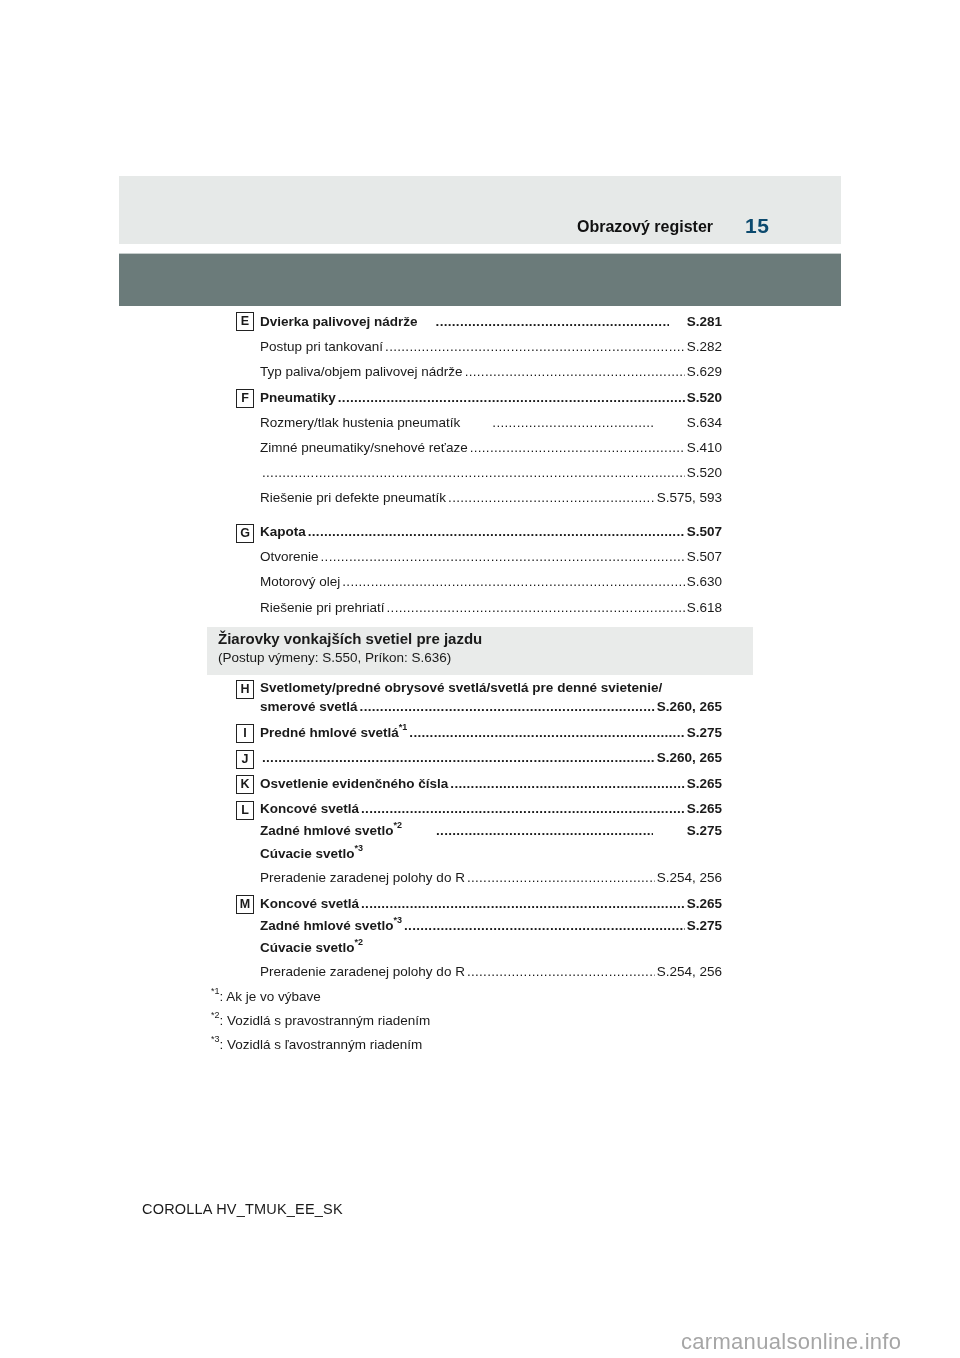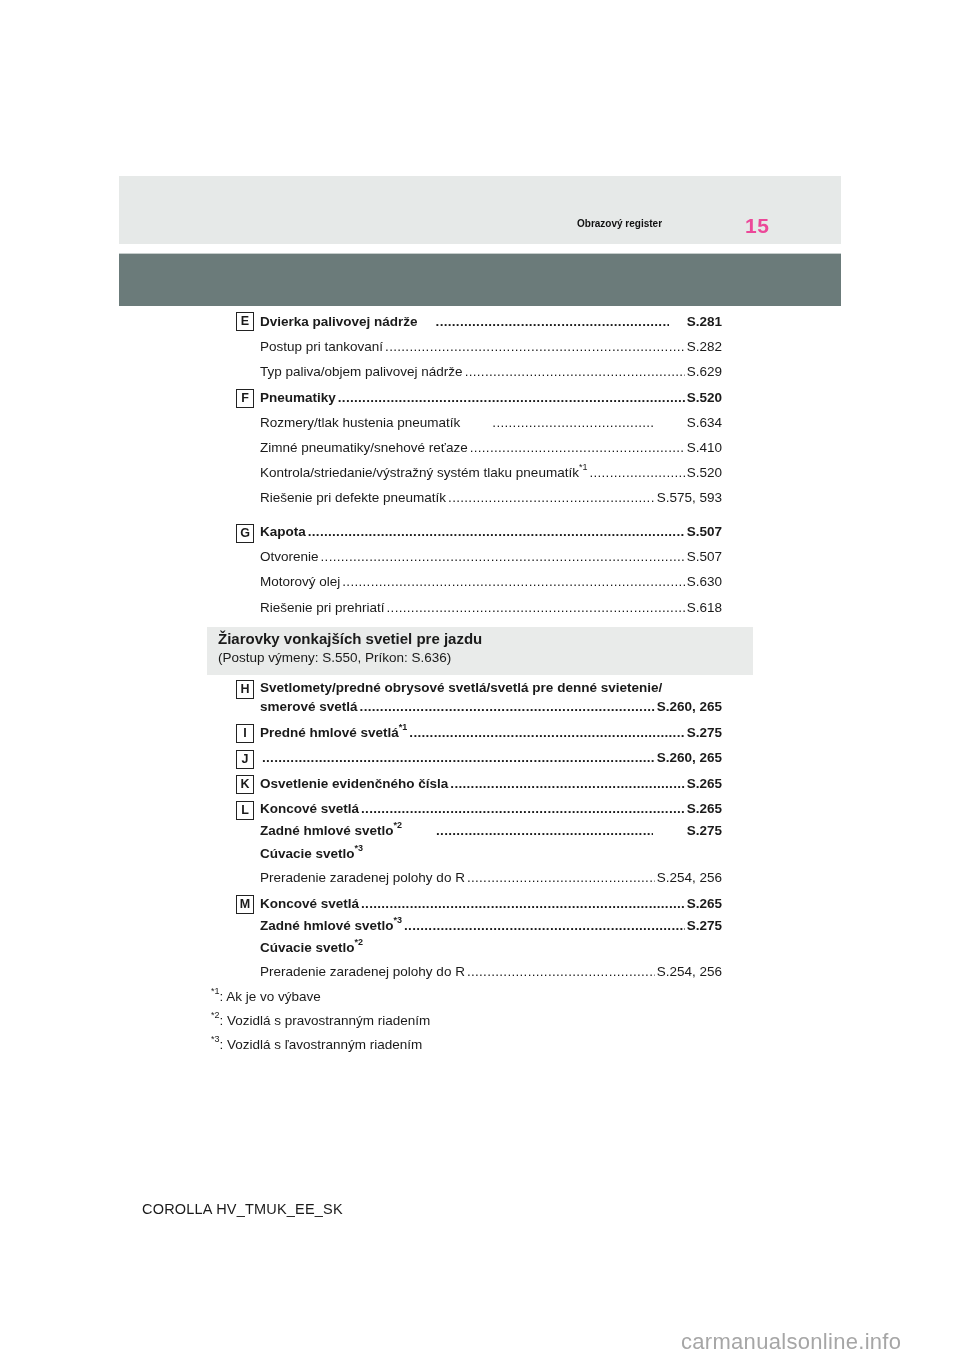--- a/index.html
+++ b/index.html
@@ -1,20 +1,20 @@
 <!DOCTYPE html>
 <html><head>
 <meta charset="utf-8">
 <style>
   html, body { margin:0; padding:0; }
   body { width:960px; height:1358px; background:#ffffff; position:relative; overflow:hidden;
          font-family:"Liberation Sans", sans-serif; color:#1a1a1a; }
   .hdr-light { position:absolute; left:119px; top:176px; width:722px; height:68px; background:#e6e9e8; }
-  .hdr-title { position:absolute; left:577px; top:218px; font-size:10px; font-weight:bold; color:#111; }
-  .hdr-num { position:absolute; left:745px; top:214px; font-size:21px; font-weight:bold; color:#ec4899; letter-spacing:0.5px; }
+  .hdr-title { position:absolute; left:577px; top:218px; font-size:16px; font-weight:bold; color:#111; }
+  .hdr-num { position:absolute; left:745px; top:214px; font-size:21px; font-weight:bold; color:#0c4a6e; letter-spacing:0.5px; }
   .hdr-dark { position:absolute; left:119px; top:253px; width:722px; height:52px; background:#6b7b7a; border-top:1px solid #c6cdcc; }
 
   .row { position:absolute; left:260px; width:462px; height:20px; font-size:13.5px; line-height:20px;
          display:flex; align-items:baseline; white-space:nowrap; }
   .row.bold { font-weight:bold; }
   .row .lbl { flex:0 0 auto; }
   .row .dots { flex:1 1 auto; overflow:hidden; margin:0 2px; color:#1a1a1a; }
   .row .dots::before { content:"..........................................................................................................................................................................................................................."; letter-spacing:0.3px; }
   .row .pg { flex:0 0 auto; }
   .row sup, .fn sup { font-size:9px; line-height:0; position:relative; top:-2px; vertical-align:super; }
@@ -65,21 +65,20 @@
   <span class="lbl">Rozmery/tlak hustenia pneumatík</span>
     <span class="dots"></span>
     <span class="pg">S.634</span>
 </div>
 <div class="row" style="top:438px;">
   <span class="lbl">Zimné pneumatiky/snehové reťaze</span>
     <span class="dots"></span>
     <span class="pg">S.410</span>
 </div>
 <div class="row" style="top:463px;">
-  <span class="lbl"><span>Kontrola/striedanie/výstražný systém tlaku pneumatík</span><sup>*1</sup></span>
     <span class="dots"></span>
     <span class="pg">S.520</span>
 </div>
 <div class="row" style="top:488px;">
   <span class="lbl">Riešenie pri defekte pneumatík</span>
     <span class="dots"></span>
     <span class="pg">S.575, 593</span>
 </div>
 
 <div class="box" style="top:524px;">G</div>

